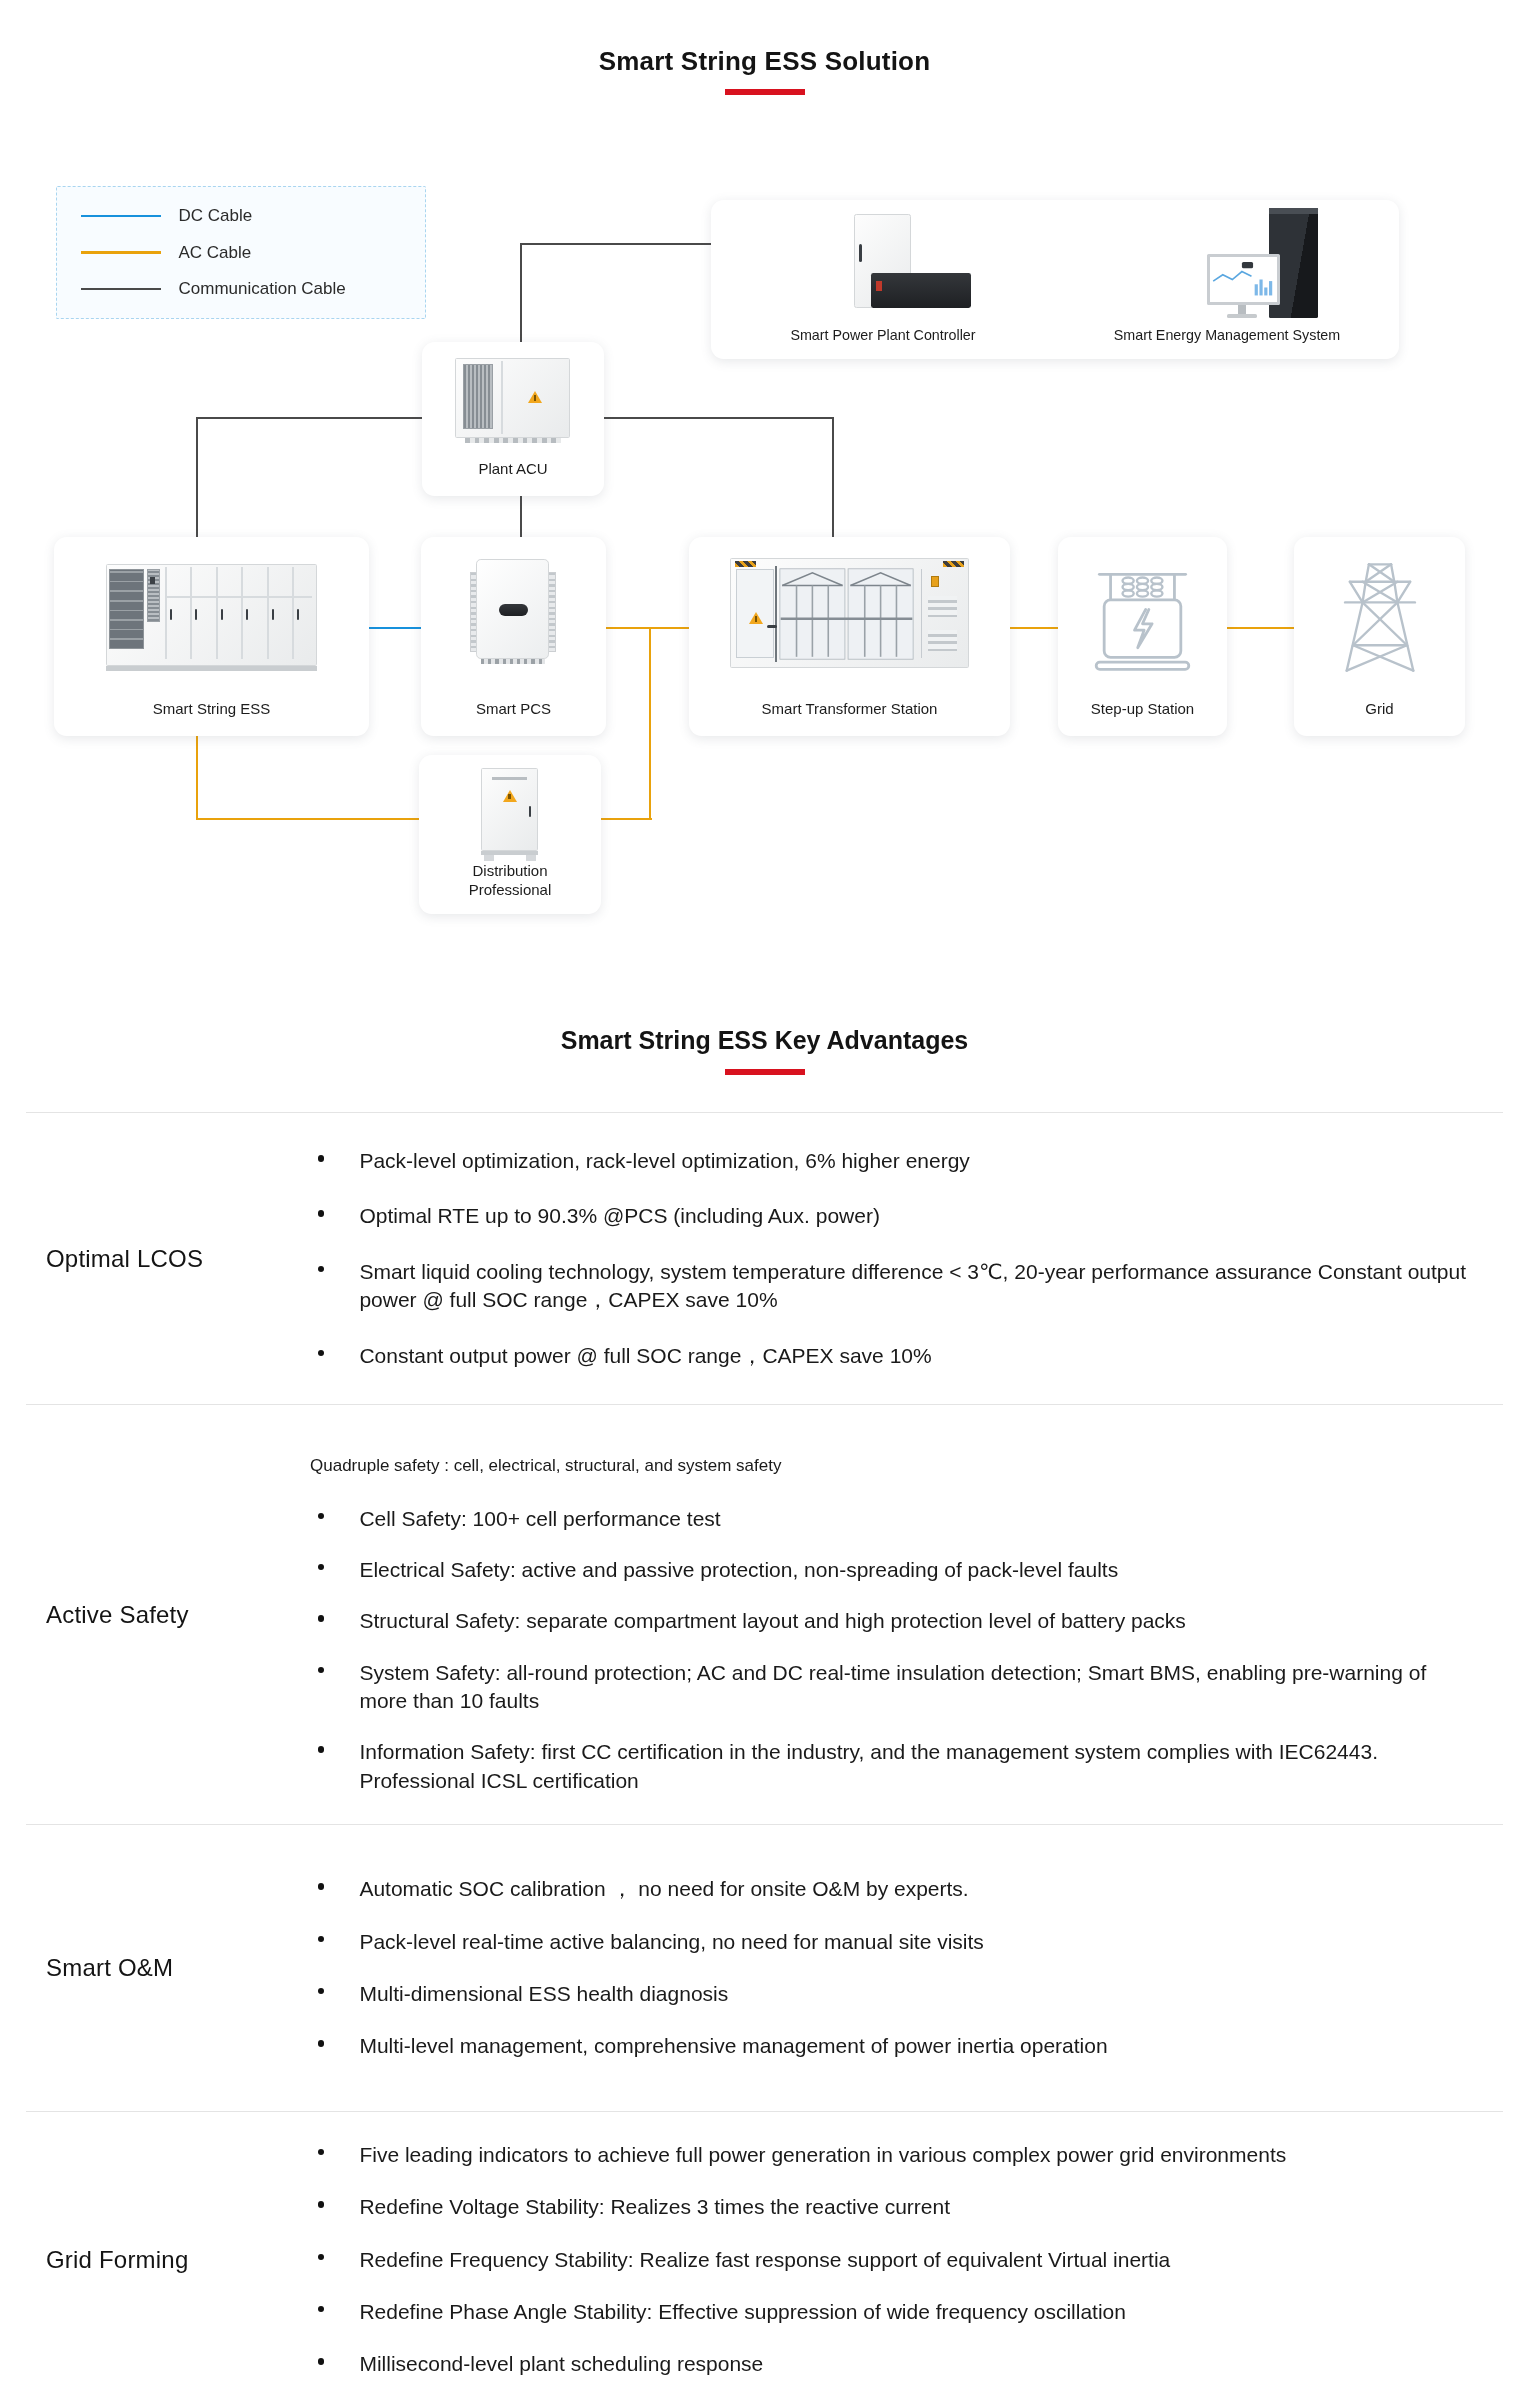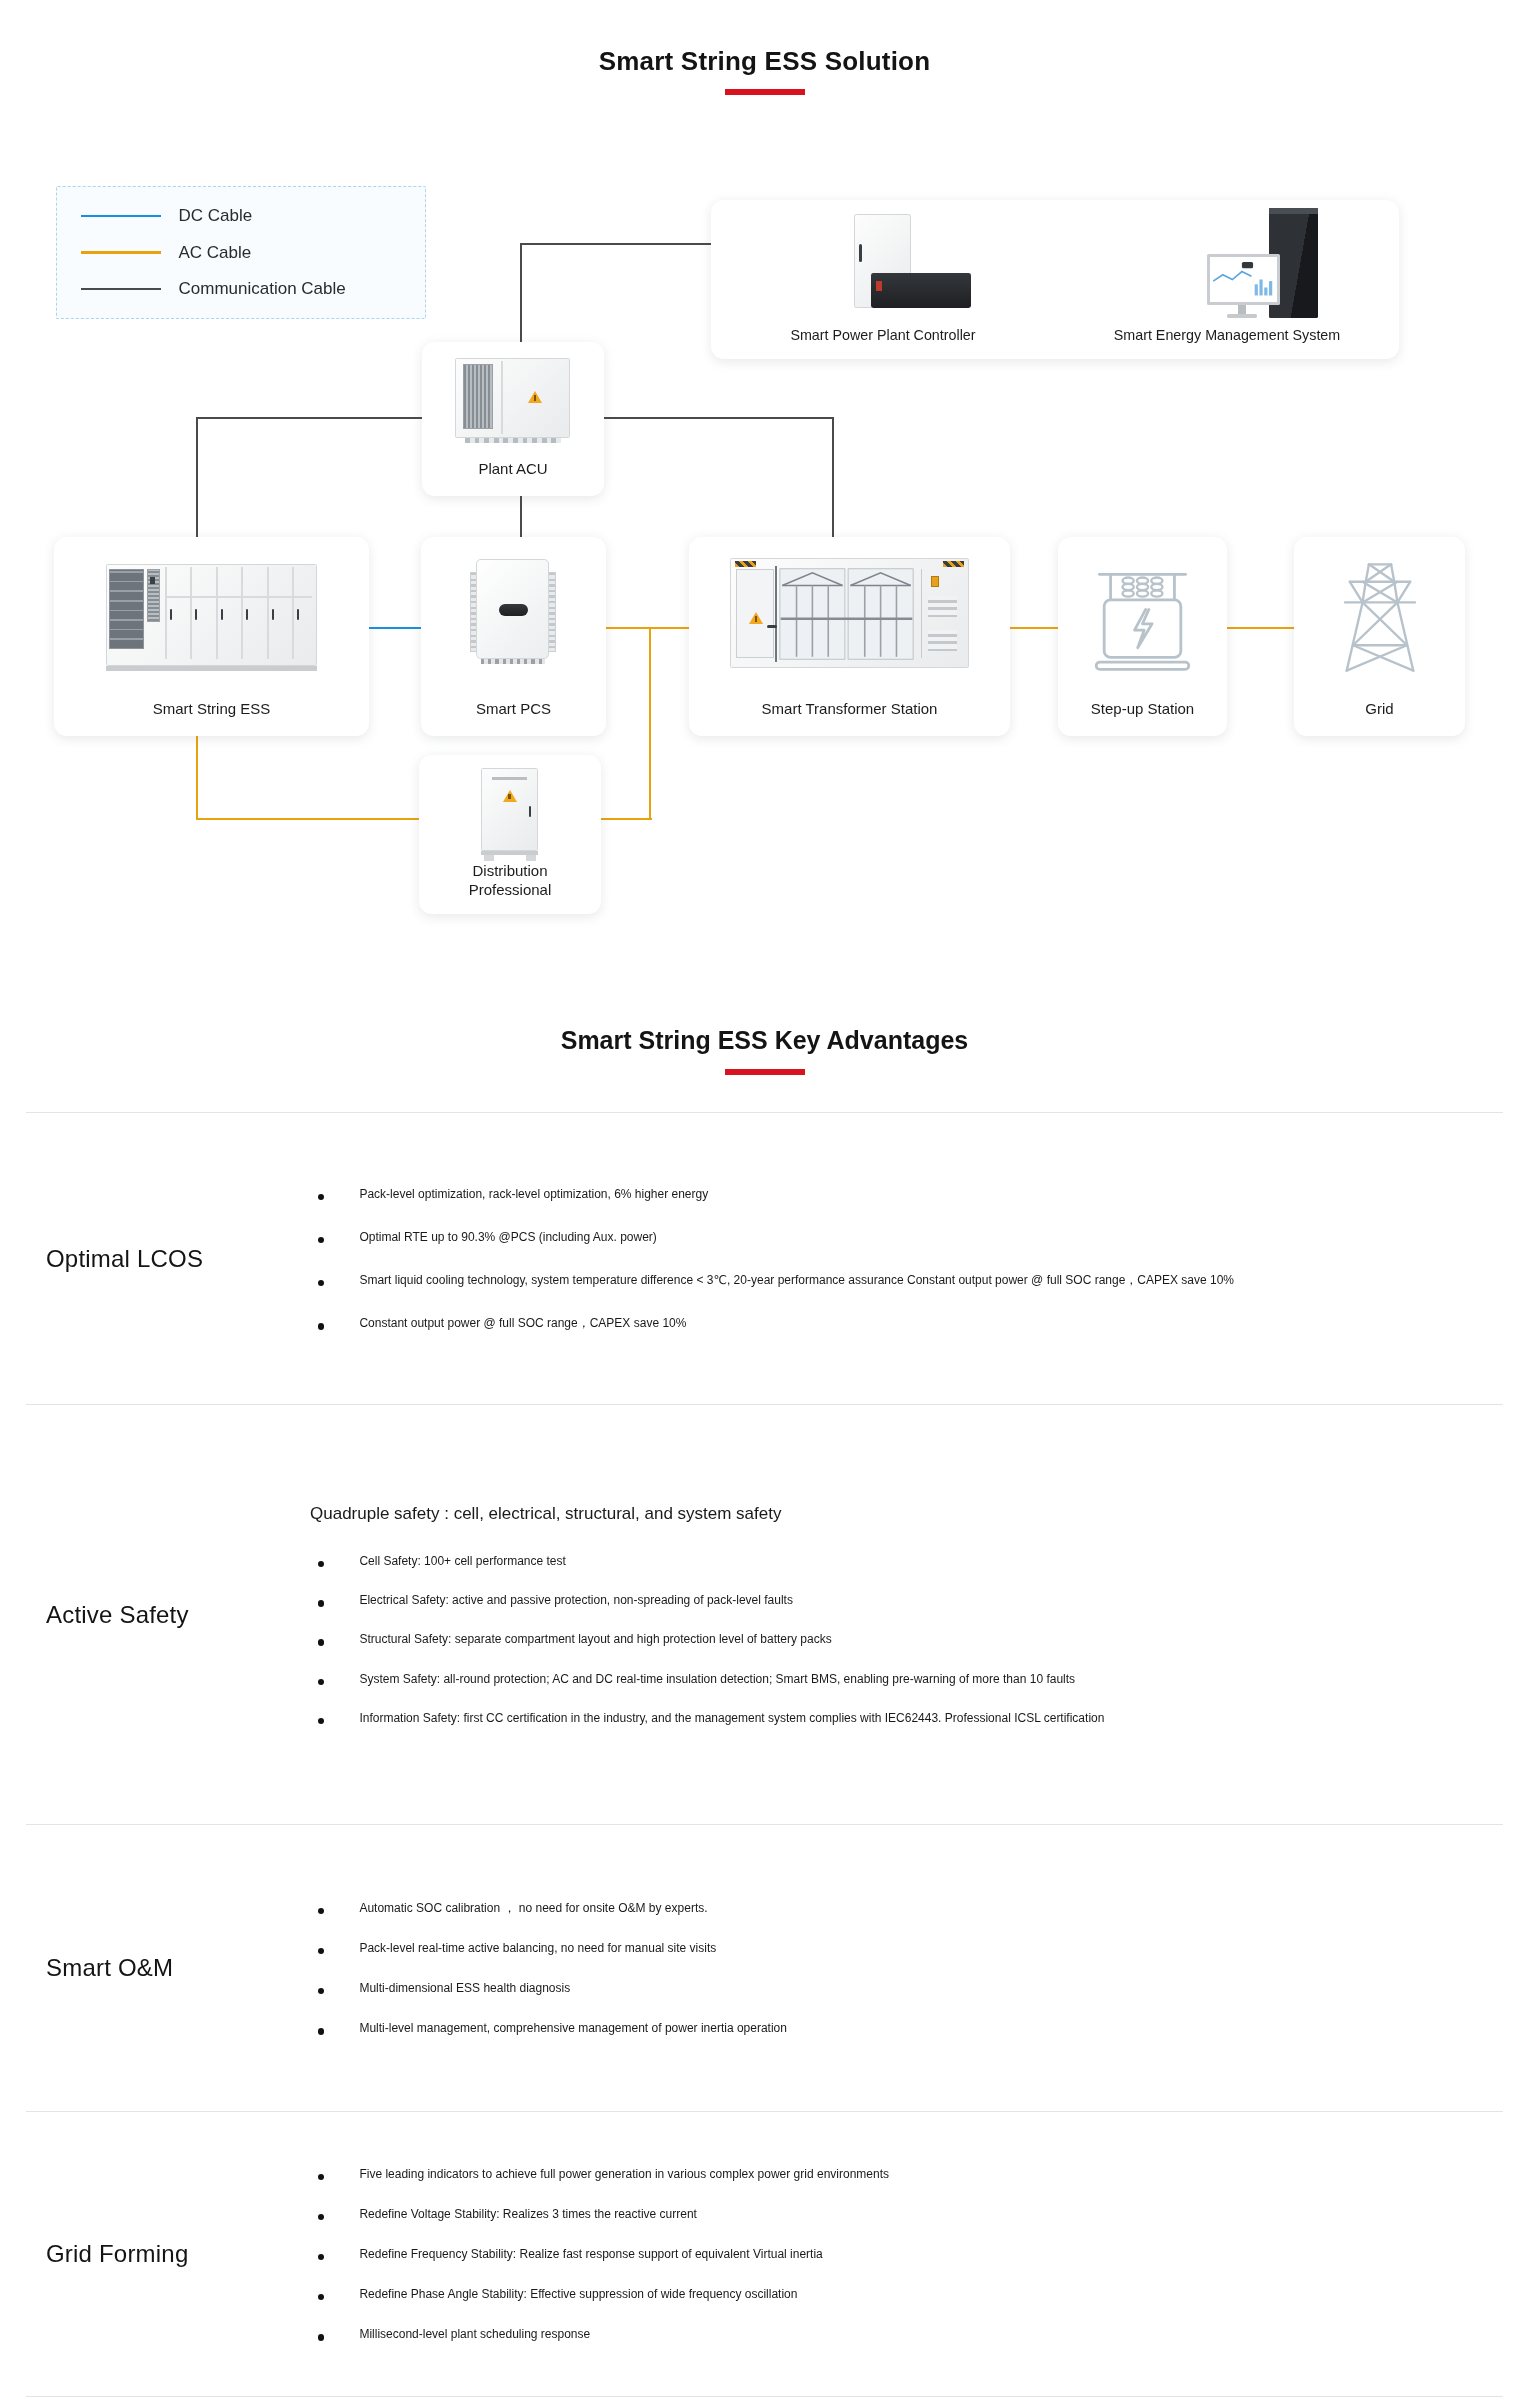--- a/index.html
+++ b/index.html
@@ -278,22 +278,22 @@
   .adv-red-bar{position:absolute;top:73px;left:calc(50% - 40px);width:80px;height:5.6px;background:var(--accent_red);}
   .adv-table{margin:0 26px;border-top:1.6px solid var(--divider);border-bottom:1.6px solid var(--divider);}
   .adv-row{display:flex;border-bottom:1.6px solid var(--divider);}
   .adv-row:last-child{border-bottom:none;}
   .adv-label-col{width:284px;display:flex;align-items:center;padding-left:20px;}
   .adv-label{font-size:24px;color:#141414;letter-spacing:0.2px;}
   .adv-content{flex:1;display:flex;flex-direction:column;justify-content:center;padding:29px 32px 29px 0;}
   .adv-intro{font-size:17px;color:#1a1a1a;line-height:1.3;margin-bottom:4.8px;}
   .bullet{display:flex;align-items:flex-start;}
   .bullet .dot{flex:0 0 auto;width:6.4px;height:6.4px;border-radius:50%;background:#111;margin:8px 35px 0 8px;}
-  .bullet .bullet-text{font-size:12px;line-height:1.35;color:#1a1a1a;max-width:1115px;}
-  .gap34{row-gap:27px;} .gap27{row-gap:23px;} .gap30{row-gap:24px;}
+  .bullet .bullet-text{font-size:21px;line-height:1.35;color:#1a1a1a;max-width:1115px;}
+  .gap34{row-gap:27px;} .gap27{row-gap:23px;justify-content:flex-end;} .gap30{row-gap:24px;}
   .mh1{min-height:292px;} .mh2{min-height:420px;} .mh3{min-height:287px;} .mh4{min-height:284px;}
 </style>
 
 <div class="advantages">
   <div class="adv-title-wrap">
     <div class="adv-title">Smart String ESS Key Advantages</div>
     <div class="adv-red-bar"></div>
   </div>
 
   <div class="adv-table">

